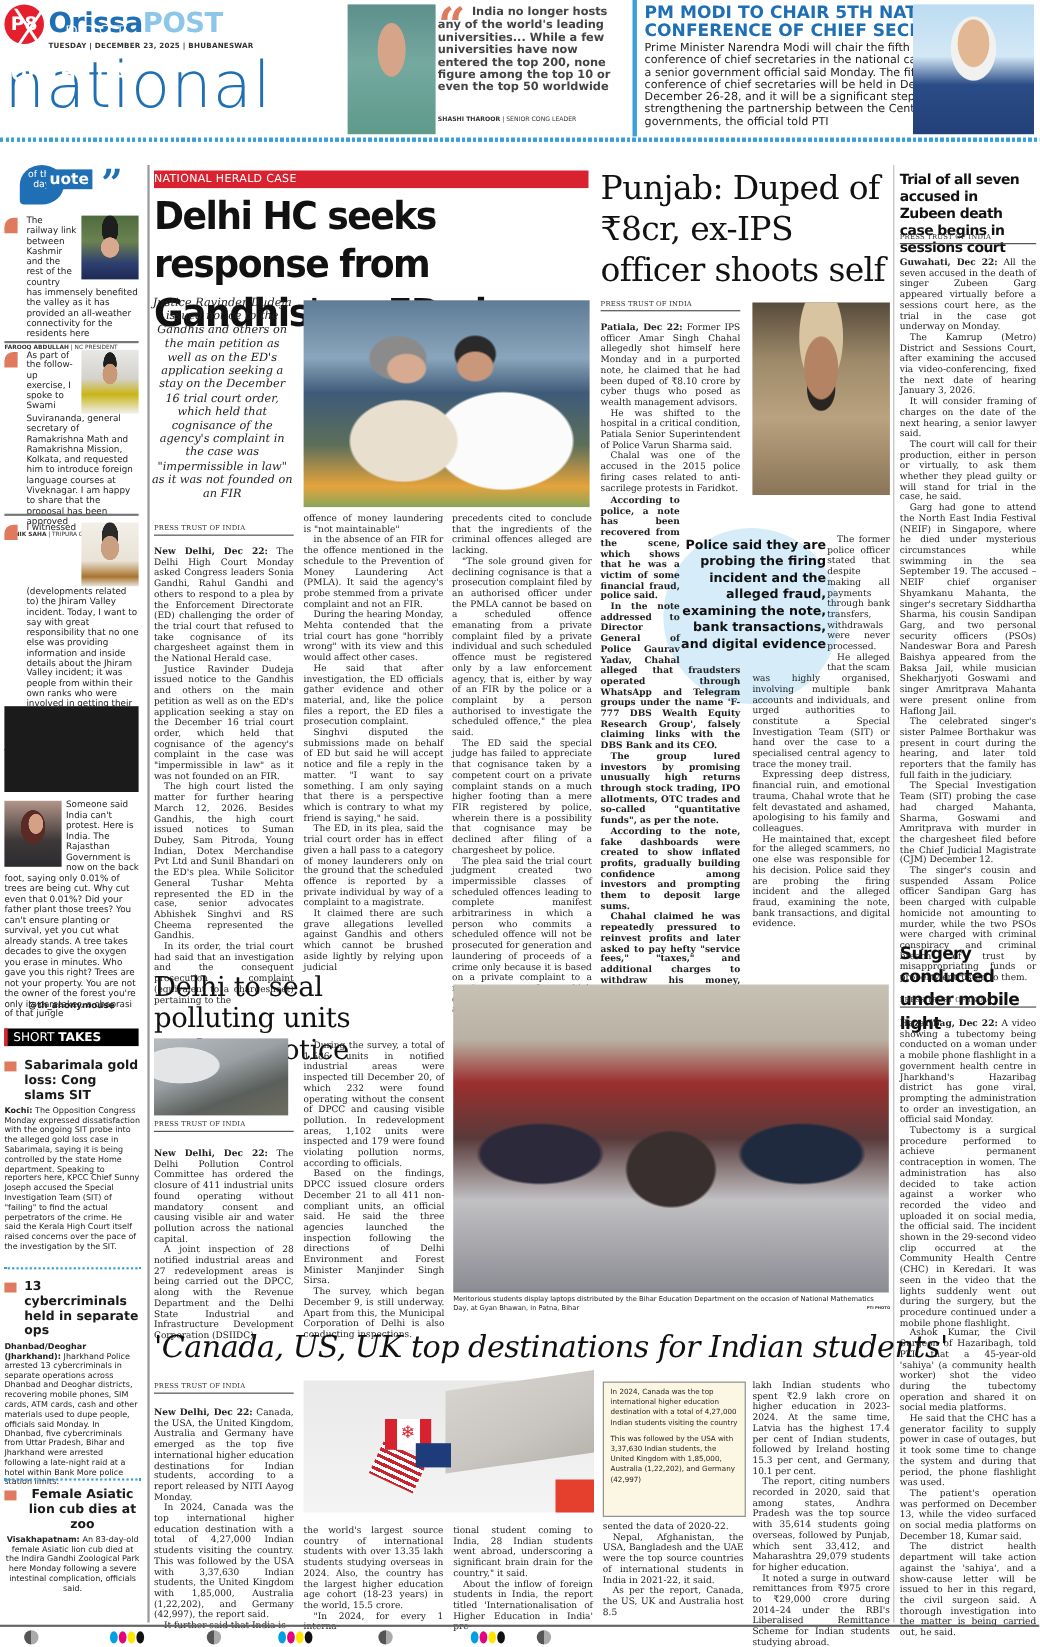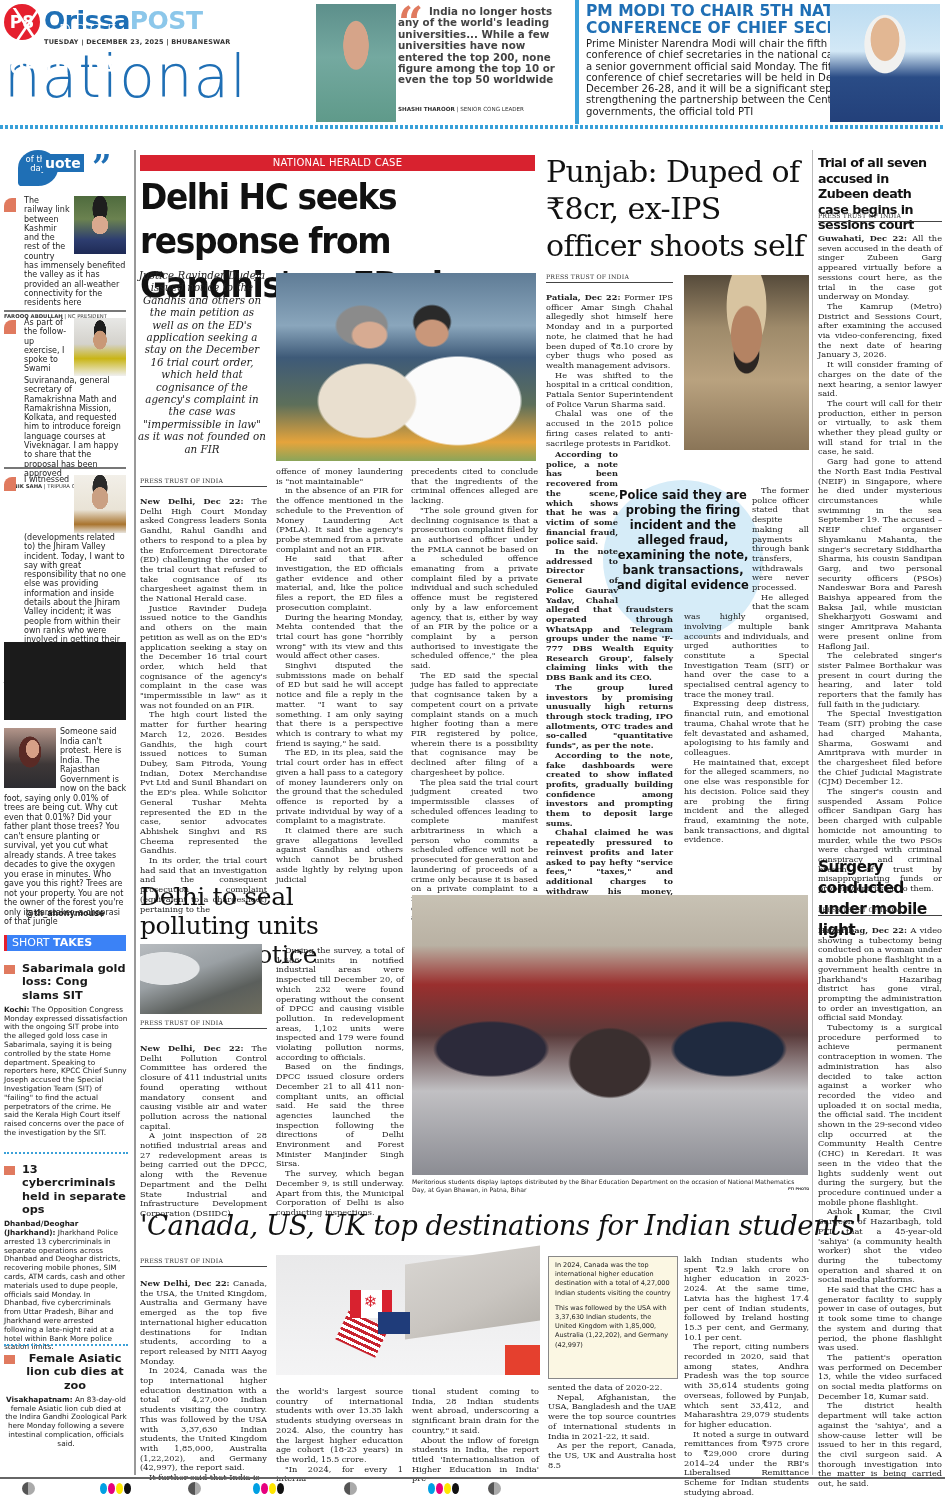--- a/index.html
+++ b/index.html
@@ -48,31 +48,31 @@
   .quote-sep { position: absolute; left: 4px; width: 122px; height: 2px; background: #777; }
 
   #xpost-box { left: 4px; top: 642px; width: 122px; height: 78px; background: #1b1b1b; color: #fff; }
   #xpost-x { left: 8px; top: 2px; font-family: "DejaVu Sans", sans-serif; font-size: 54px; font-weight: 200; color: #fff; line-height: 1; }
   #xpost-post { left: 58px; top: 20px; font-family: "DejaVu Sans", sans-serif; font-size: 22px; font-weight: 300; color: #fff; }
   #xpost-ofday { left: 10px; top: 58px; font-family: "DejaVu Sans", sans-serif; font-size: 17px; font-weight: bold; color: #fff; letter-spacing: 0.3px; }
   #xpost-photo { left: 4px; top: 728px; width: 52px; height: 60px; background: radial-gradient(ellipse at 55% 35%, #d6a087 0 16%, transparent 17%), radial-gradient(ellipse at 50% 40%, #5a2a25 0 30%, transparent 31%), linear-gradient(180deg, #b3958a 0%, #3e3838 60%, #2c2c30 100%); }
   #xpost-text { left: 4px; top: 727px; width: 124px; font-family: "DejaVu Sans", sans-serif; font-size: 8px; line-height: 9.5px; color: #222; }
   #xpost-handle { left: 4px; top: 909px; width: 122px; text-align: center; font-family: "DejaVu Sans", sans-serif; font-weight: bold; font-size: 8px; color: #222; }
 
-  #shorttakes-banner { left: 4px; top: 935px; width: 122px; height: 16px; background: #3b82f6; border-left: 3px solid #e5202e; color: #fff; font-family: "DejaVu Sans", sans-serif; font-size: 11px; padding-left: 5px; line-height: 16px; }
+  #shorttakes-banner { left: 4px; top: 935px; width: 122px; height: 16px; background: #000000; border-left: 3px solid #e5202e; color: #fff; font-family: "DejaVu Sans", sans-serif; font-size: 11px; padding-left: 5px; line-height: 16px; }
   #shorttakes-banner b { font-weight: bold; }
   .st-item { position: absolute; left: 4px; width: 124px; }
   .st-square { position: absolute; left: 0; top: 3px; width: 11px; height: 9px; background: #e07a5f; }
   .st-head { font-family: "DejaVu Sans", sans-serif; font-weight: bold; font-size: 11.3px; line-height: 13.3px; color: #1a1a1a; padding-left: 18px; }
   .st-body { margin-top: 4px; padding-left: 0; font-family: "DejaVu Sans", sans-serif; font-size: 7.3px; line-height: 8.8px; color: #222; }
   .st-body b { font-weight: bold; }
   .st-sep { position: absolute; left: 4px; width: 124px; border-top: 2px dotted #3aa0d8; }
 
   
-  #nh-kicker { left: 140px; top: 155px; width: 395px; height: 16px; background: #d8222f; color: #fff; font-family: "DejaVu Sans", sans-serif; font-size: 10px; text-align: center; line-height: 16px; letter-spacing: 0.3px; }
+  #nh-kicker { left: 140px; top: 155px; width: 395px; height: 16px; background: #d8222f; color: #fff; font-family: "DejaVu Sans", sans-serif; font-size: 10px; text-align: left; line-height: 16px; letter-spacing: 0.3px; }
   #nh-headline { left: 140px; top: 175px; width: 400px; font-family: "DejaVu Sans", sans-serif; font-weight: bold; font-size: 35px; line-height: 44px; color: #111; letter-spacing: -1.5px; transform: scaleX(0.94); transform-origin: left; }
   #nh-standfirst { left: 138px; top: 269px; width: 128px; font-family: "DejaVu Serif", serif; font-style: italic; font-size: 10.3px; line-height: 12.4px; color: #222; text-align: center; }
   #nh-photo { left: 276px; top: 273px; width: 260px; height: 188px; background:
       radial-gradient(ellipse at 36% 33%, #d7ab92 0 7%, transparent 8%),
       radial-gradient(ellipse at 33% 28%, #8b8b8b 0 10%, transparent 11%),
       radial-gradient(ellipse at 60% 32%, #c9977a 0 7%, transparent 8%),
       radial-gradient(ellipse at 60% 26%, #2a2a2a 0 8%, transparent 9%),
       radial-gradient(ellipse at 35% 68%, #e9dfcf 0 20%, transparent 21%),
       radial-gradient(ellipse at 70% 68%, #fbfbfb 0 24%, transparent 25%),
       linear-gradient(180deg, #5f7c96 0%, #8aa6bc 28%, #3e5a78 45%, #5d6f5a 70%, #e5a43c 90%, #8aa55a 100%); }
@@ -86,21 +86,21 @@
   #pj-byline { left: 546px; top: 273px; width: 127px; }
   #pj-col1-top { left: 546px; top: 293px; width: 127px; }
   #pj-photo { left: 684px; top: 275px; width: 125px; height: 175px; background:
       radial-gradient(ellipse at 50% 34%, #b48363 0 17%, transparent 18%),
       radial-gradient(ellipse at 50% 18%, #d8c4a0 0 22%, transparent 23%),
       radial-gradient(ellipse at 50% 45%, #2b2522 0 14%, transparent 15%),
       linear-gradient(180deg, #564b3b 0%, #9e8a6a 30%, #b9a27f 60%, #8a7558 100%); }
   #pj-col1 { left: 546px; top: 450px; width: 127px; }
   #pj-col2 { left: 684px; top: 486px; width: 125px; }
   #pj-bubble { left: 603px; top: 480px; width: 160px; height: 160px; border-radius: 50%; background: #d6ecf8; }
-  #pj-bubble-text { left: 615px; top: 488px; width: 136px; font-family: "DejaVu Sans", sans-serif; font-weight: bold; font-size: 11.5px; line-height: 15px; text-align: center; color: #111; }
+  #pj-bubble-text { left: 615px; top: 488px; width: 136px; font-family: "DejaVu Sans", sans-serif; font-weight: bold; font-size: 11.5px; line-height: 15px; text-align: right; color: #111; }
 
   
   #rc-rule { left: 812px; top: 150px; width: 1px; height: 1325px; background: #bbb; }
   #zb-headline { left: 818px; top: 155px; width: 125px; font-family: "DejaVu Sans", sans-serif; font-weight: bold; font-size: 12.7px; line-height: 15.5px; color: #111; letter-spacing: -0.5px; }
   #zb-byline { left: 818px; top: 212px; width: 124px; }
   #zb-body { left: 818px; top: 234px; width: 124px; }
   #sg-headline { left: 818px; top: 857px; width: 125px; font-family: "DejaVu Sans", sans-serif; font-weight: bold; font-size: 15.5px; line-height: 21px; color: #111; letter-spacing: -0.6px; }
   #sg-byline { left: 818px; top: 906px; width: 124px; }
   #sg-body { left: 818px; top: 926px; width: 124px; }
 
@@ -234,22 +234,22 @@
 <div class="abs byline" id="nh-byline">PRESS TRUST OF INDIA</div>
 <div class="abs body-text" id="nh-col1">
   <p class="first"><b>New Delhi, Dec 22:</b> <span>The Delhi High Court Monday asked Congress leaders Sonia Gandhi, Rahul Gandhi and others to respond to a plea by the Enforcement Directorate (ED) challenging the order of the trial court that refused to take cognisance of its chargesheet against them in the National Herald case.</span></p>
   <p>Justice Ravinder Dudeja issued notice to the Gandhis and others on the main petition as well as on the ED's application seeking a stay on the December 16 trial court order, which held that cognisance of the agency's complaint in the case was "impermissible in law" as it was not founded on an FIR.</p>
   <p>The high court listed the matter for further hearing March 12, 2026. Besides Gandhis, the high court issued notices to Suman Dubey, Sam Pitroda, Young Indian, Dotex Merchandise Pvt Ltd and Sunil Bhandari on the ED's plea. While Solicitor General Tushar Mehta represented the ED in the case, senior advocates Abhishek Singhvi and RS Cheema represented the Gandhis.</p>
   <p>In its order, the trial court had said that an investigation and the consequent prosecution complaint (equivalent to a chargesheet) pertaining to the</p>
 </div>
 <div class="abs body-text" id="nh-col2">
   <p class="first">offence of money laundering is "not maintainable"</p>
   <p>in the absence of an FIR for the offence mentioned in the schedule to the Prevention of Money Laundering Act (PMLA). It said the agency's probe stemmed from a private complaint and not an FIR.</p>
+  <p>During the hearing Monday, Mehta contended that the trial court has gone "horribly wrong" with its view and this would affect other cases.</p>
   <p>He said that after investigation, the ED officials gather evidence and other material, and, like the police files a report, the ED files a prosecution complaint.</p>
-  <p>During the hearing Monday, Mehta contended that the trial court has gone "horribly wrong" with its view and this would affect other cases.</p>
   <p>Singhvi disputed the submissions made on behalf of ED but said he will accept notice and file a reply in the matter. "I want to say something. I am only saying that there is a perspective which is contrary to what my friend is saying," he said.</p>
   <p>The ED, in its plea, said the trial court order has in effect given a hall pass to a category of money launderers only on the ground that the scheduled offence is reported by a private individual by way of a complaint to a magistrate.</p>
   <p>It claimed there are such grave allegations levelled against Gandhis and others which cannot be brushed aside lightly by relying upon judicial</p>
 </div>
 <div class="abs body-text" id="nh-col3">
   <p class="first">precedents cited to conclude that the ingredients of the criminal offences alleged are lacking.</p>
   <p>"The sole ground given for declining cognisance is that a prosecution complaint filed by an authorised officer under the PMLA cannot be based on a scheduled offence emanating from a private complaint filed by a private individual and such scheduled offence must be registered only by a law enforcement agency, that is, either by way of an FIR by the police or a complaint by a person authorised to investigate the scheduled offence," the plea said.</p>
   <p>The ED said the special judge has failed to appreciate that cognisance taken by a competent court on a private complaint stands on a much higher footing than a mere FIR registered by police, wherein there is a possibility that cognisance may be declined after filing of a chargesheet by police.</p>
   <p>The plea said the trial court judgment created two impermissible classes of scheduled offences leading to complete manifest arbitrariness in which a person who commits a scheduled offence will not be prosecuted for generation and laundering of proceeds of a crime only because it is based on a private complaint to a magistrate, of which cognisance was taken by applying judicial mind.</p>
 </div>

